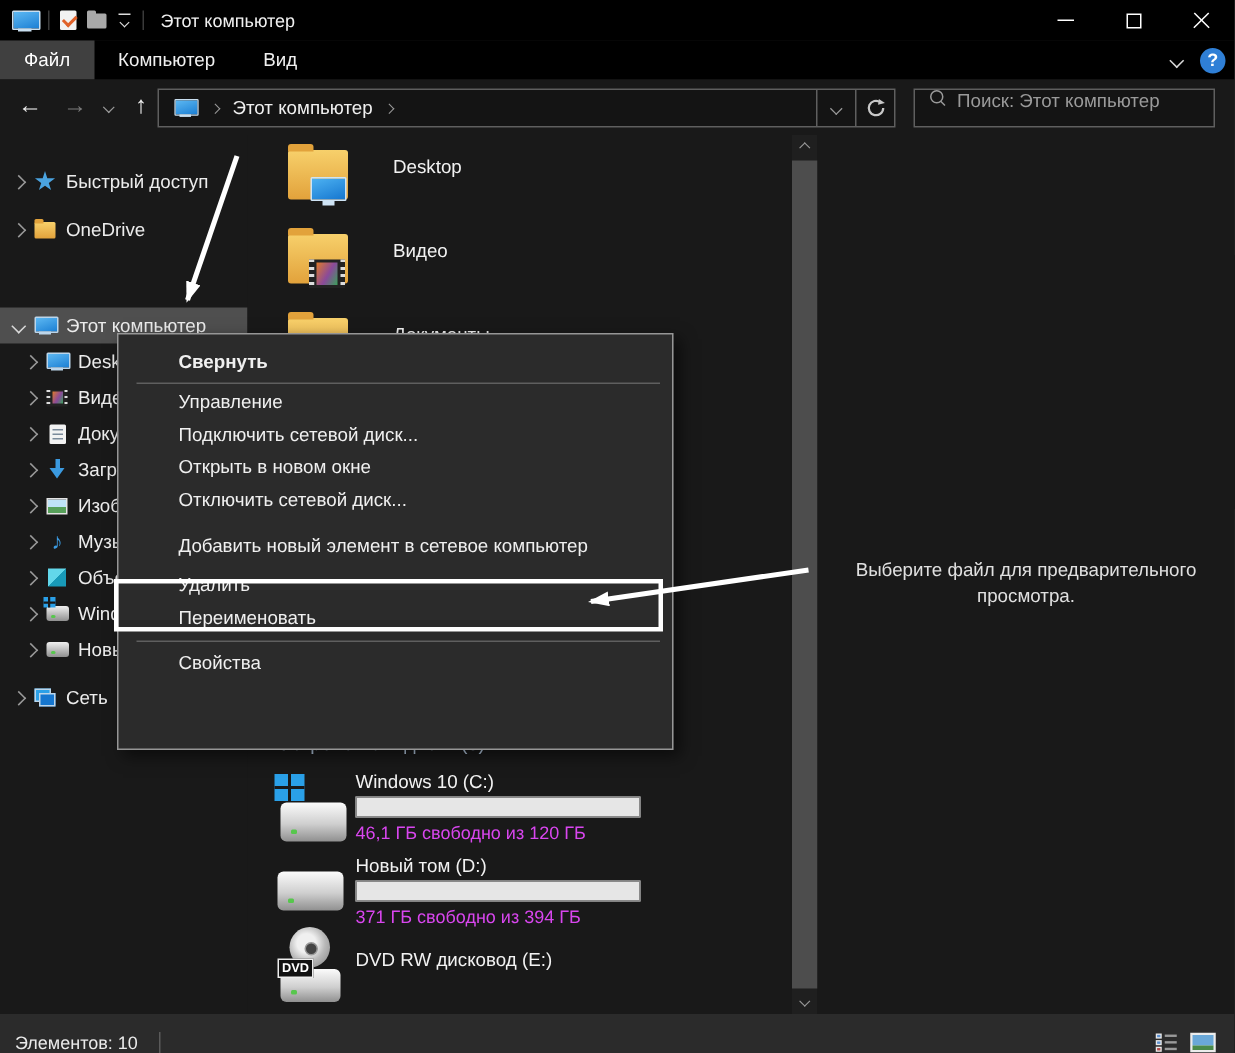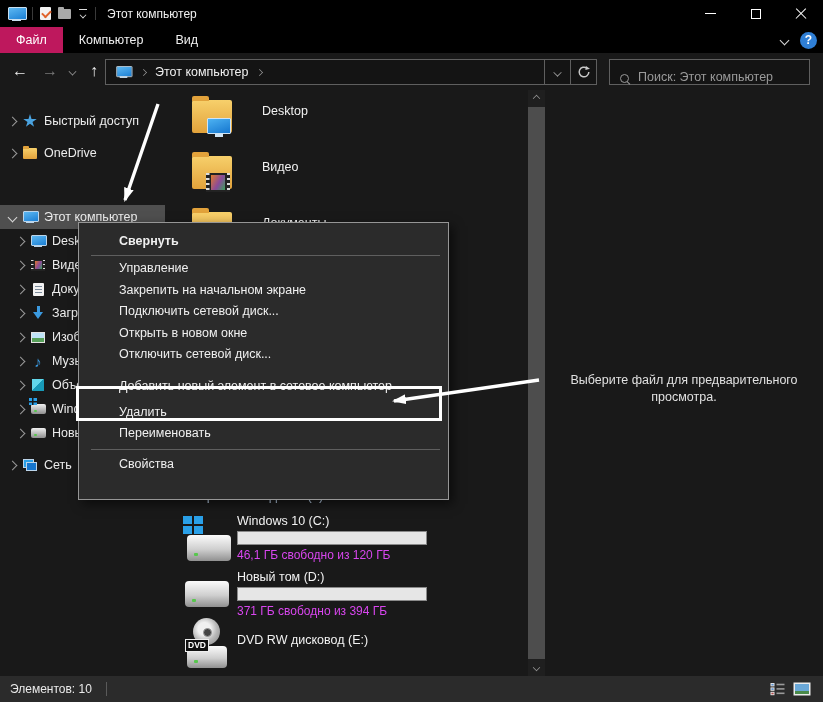--- a/index.html
+++ b/index.html
@@ -31,41 +31,41 @@
   .ic-checkpage::after{content:"";position:absolute;left:2px;top:3px;width:7px;height:4px;border-left:2px solid #e0622a;border-bottom:2px solid #e0622a;transform:rotate(-45deg)}
   .ic-grayfolder{position:relative;width:13px;height:10px;background:#a9a9a9;border-radius:1px;display:inline-block}
   .ic-grayfolder::before{content:"";position:absolute;top:-2px;left:0;width:6px;height:3px;background:#a9a9a9;border-radius:1px 1px 0 0}
   .ic-qatdrop{position:relative;width:10px;height:10px;display:inline-block}
   .ic-qatdrop::before{content:"";position:absolute;top:0;left:1px;width:8px;height:1.5px;background:#ddd}
   .ic-qatdrop::after{content:"";position:absolute;top:3px;left:2px;width:5px;height:5px;border-right:1.5px solid #ddd;border-bottom:1.5px solid #ddd;transform:rotate(45deg) scale(.8)}
 
   
   .ribbon{position:absolute;top:27px;left:0;right:0;height:26px;background:#000;display:flex;align-items:stretch}
   .rtab{padding:0 16px;display:flex;align-items:center;color:#f0f0f0;font-size:12.5px}
-  .rtab.active{background:#be185d;color:#fff}
+  .rtab.active{background:#404040;color:#fff}
   .ribbon-right{position:absolute;right:6px;top:0;height:26px;display:flex;align-items:center;gap:12px}
   .helpbtn{width:17px;height:17px;border-radius:50%;background:#2f7fd6;color:#fff;font-size:12px;font-weight:bold;display:flex;align-items:center;justify-content:center}
 
   
   .chev{display:inline-block;width:7px;height:7px;border-right:1.6px solid #9a9a9a;border-bottom:1.6px solid #9a9a9a}
   .chev.r{transform:rotate(-45deg)}
   .chev.d{transform:rotate(45deg)}
   .chev.u{transform:rotate(-135deg)}
   .chev.lt{border-color:#d8d8d8}
 
   
   .toolbar{position:absolute;top:53px;left:0;right:0;height:37px;background:#191919}
   .navbtn{position:absolute;top:5px;height:26px;display:flex;align-items:center;justify-content:center;font-size:16px;color:#ececec}
   .navbtn.dis{color:#7a7a7a}
   .addrbox{position:absolute;left:105px;top:6px;width:492px;height:26px;border:1px solid #5f5f5f;background:#141414;display:flex;align-items:center}
   .addrbox .crumb{display:flex;align-items:center;gap:8px;padding-left:9px;flex:1}
   .crumbtext{color:#f0f0f0;font-size:12.5px}
   .addr-ctl{display:flex;align-items:center;height:100%}
   .addr-ctl .seg{width:26px;height:100%;display:flex;align-items:center;justify-content:center;border-left:1px solid #5f5f5f}
-  .searchbox{position:absolute;left:609px;top:6px;width:201px;height:26px;border:1px solid #5f5f5f;background:#141414;display:flex;align-items:flex-end;gap:8px;padding-left:10px}
+  .searchbox{position:absolute;left:609px;top:6px;width:201px;height:26px;border:1px solid #5f5f5f;background:#141414;display:flex;align-items:flex-start;gap:8px;padding-left:10px}
   .ic-magnifier{position:relative;width:10px;height:10px;display:inline-block}
   .ic-magnifier::before{content:"";position:absolute;left:0;top:0;width:7px;height:7px;border:1.4px solid #9a9a9a;border-radius:50%}
   .ic-magnifier::after{content:"";position:absolute;left:7px;top:7px;width:4px;height:1.4px;background:#9a9a9a;transform:rotate(45deg);transform-origin:left center}
   .search-input{flex:1;background:transparent;border:none;outline:none;color:#d8d8d8;font-size:12.5px;font-family:inherit}
   .search-input::placeholder{color:#9a9a9a}
 
   
   .sidebar{position:absolute;left:0;top:90px;width:165px;bottom:26px;background:#191919}
   .srow{position:absolute;left:0;width:165px;height:24px;display:flex;align-items:center;padding-left:6px}
   .srow.lvl1{padding-left:14px}
@@ -126,21 +126,21 @@
   
   .vscroll{position:absolute;left:528px;top:90px;width:17px;bottom:26px;background:#1f1f1f}
   .sbtn{position:absolute;left:0;width:17px;height:17px;display:flex;align-items:center;justify-content:center}
   .sthumb{position:absolute;left:0;top:17px;width:17px;bottom:17px;background:#4d4d4d}
 
   
   .preview{position:absolute;left:545px;top:90px;right:0;bottom:26px;background:#191919}
   .ptext{position:absolute;left:15px;right:15px;top:282px;text-align:center;color:#e0e0e0;font-size:12.5px;line-height:17px}
 
   
-  .statusbar{position:absolute;left:0;right:0;bottom:0;height:26px;background:#2b2b2b;display:flex;align-items:center}
+  .statusbar{position:absolute;left:0;right:0;bottom:0;height:26px;background:#2b2b2b;display:flex;align-items:flex-end}
   .scount{color:#eaeaea;font-size:12px;padding-left:10px;white-space:nowrap}
   .ssep{width:1px;height:14px;background:#5a5a5a;margin-left:14px}
   .sviews{position:absolute;right:12px;display:flex;gap:8px;align-items:center}
 
   
   .cmenu{position:absolute;left:78px;top:222px;width:371px;height:278px;background:#2b2b2b;border:1px solid #969696;box-shadow:4px 4px 10px rgba(0,0,0,.55);z-index:50;padding-top:7px}
   .mi{height:21.5px;line-height:21.5px;padding-left:40px;color:#f0f0f0;font-size:12.5px;white-space:nowrap}
   .mi.first{height:23px;line-height:23px;font-weight:bold}
   .mi.tall{height:32px;line-height:32px;margin-top:4px}
   .msep{height:1px;background:#5f5f5f;margin:2px 8px 2px 12px}
@@ -425,21 +425,20 @@
         <rect x="2" y="2" width="14" height="7" fill="#6aa8d8"></rect>
         <rect x="2" y="9" width="14" height="3" fill="#4a8a4a"></rect>
       </svg>
     </div>
   </div>
 
   <div class="cmenu">
     <div class="mi first">Свернуть</div>
     <div class="msep"></div>
     <div class="mi">Управление</div>
-    <div class="mi">Закрепить на начальном экране</div>
     <div class="mi">Подключить сетевой диск...</div>
     <div class="mi">Открыть в новом окне</div>
     <div class="mi">Отключить сетевой диск...</div>
     <div class="mi tall">Добавить новый элемент в сетевое компьютер</div>
     <div class="mi">Удалить</div>
     <div class="mi">Переименовать</div>
     <div class="msep m2"></div>
     <div class="mi">Свойства</div>
   </div>
 

